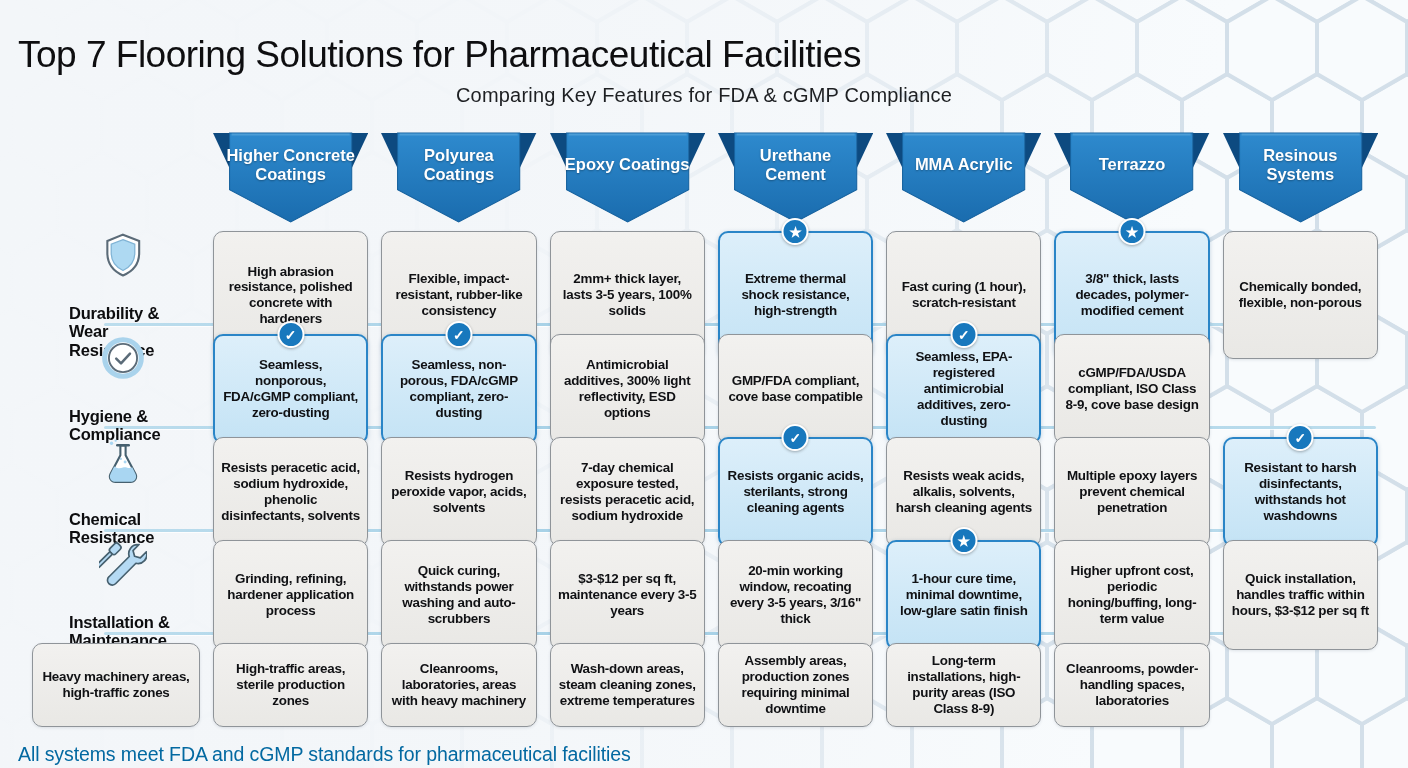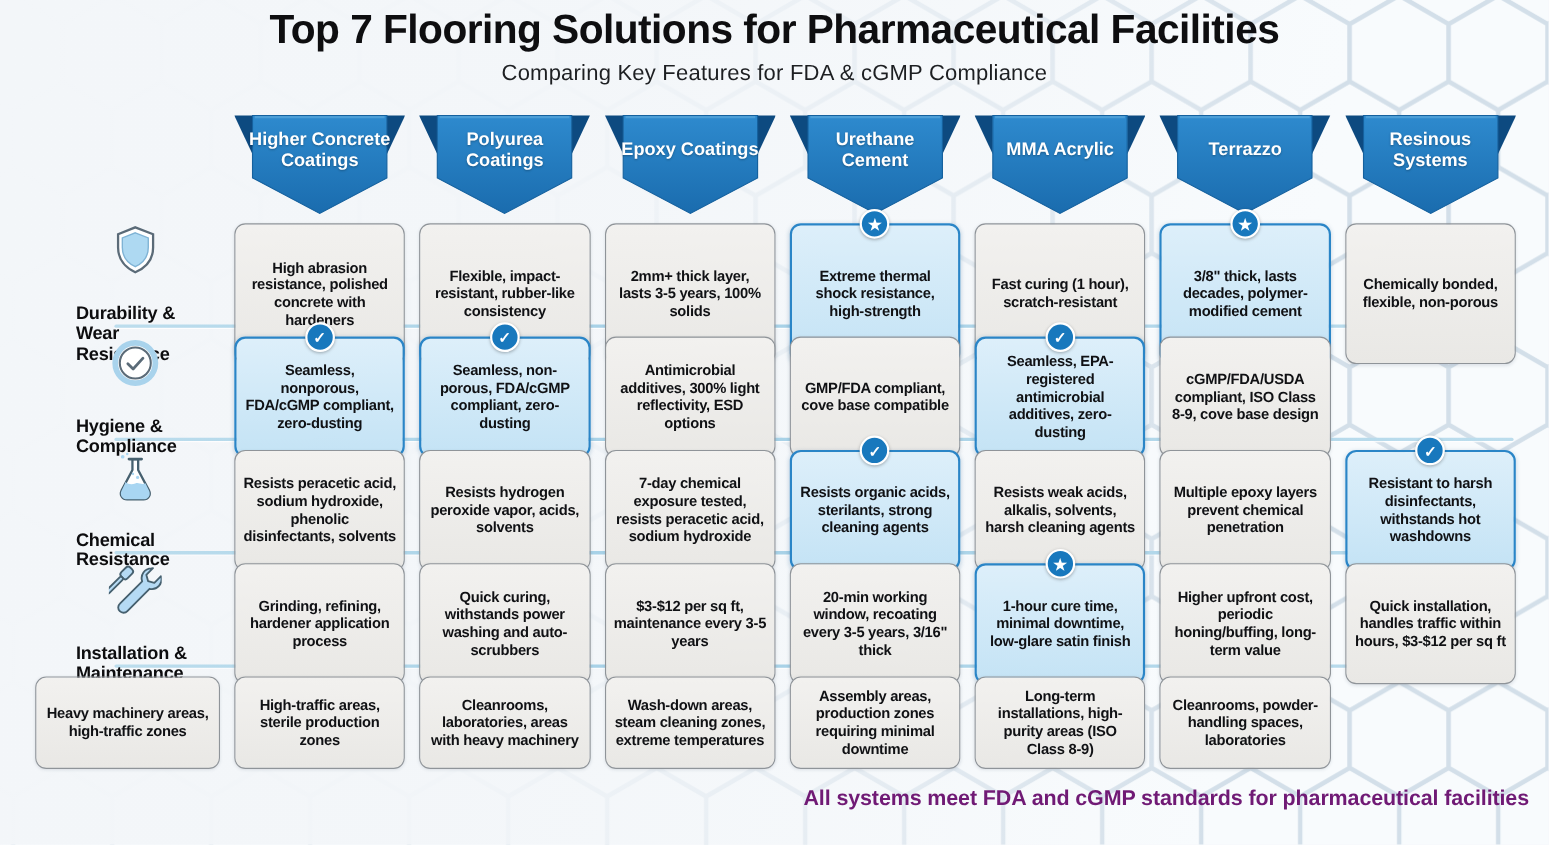--- a/index.html
+++ b/index.html
@@ -3,21 +3,21 @@
 <meta charset="utf-8">
 <style>
   * { margin:0; padding:0; box-sizing:border-box; }
   html,body { width:1408px; height:768px; font-family:"Liberation Sans", sans-serif; }
   .canvas { position:relative; width:1408px; height:768px; background:#f2f5f9; overflow:hidden; }
   .bg-hex { position:absolute; inset:0; z-index:0; }
   .bg-fade { position:absolute; inset:0; z-index:1;
     background:linear-gradient(100deg,#f3f6f9 0%, rgba(243,246,249,.95) 35%, rgba(243,246,249,.55) 60%, rgba(243,246,249,0) 80%); }
   .content { position:relative; z-index:2; width:100%; height:100%; padding:0 18px; }
 
-  h1.title { text-align:center; padding-top:6px; font-size:37px; font-weight:700; color:#0e0e10; letter-spacing:-.5px; }
+  h1.title { padding-top:34px; font-size:37px; font-weight:400; color:#0e0e10; letter-spacing:-.5px; }
   h2.subtitle { text-align:center; font-size:20px; font-weight:400; color:#1d1f22; margin-top:8px; letter-spacing:.2px; }
 
   .grid-row { display:grid; grid-template-columns:168px repeat(7, 1fr); column-gap:13px; padding:0 12px 0 14px; align-items:stretch; }
 
   
   #banner-row { margin-top:24px; height:92px; }
   .banner { position:relative; height:92px; }
   .banner svg { position:absolute; inset:0; width:100%; height:100%; }
   .banner-label { position:absolute; left:8%; right:8%; top:6px; height:56px; display:flex; align-items:center; justify-content:center;
     text-align:center; color:#fff; font-weight:700; font-size:16.5px; line-height:1.18; text-shadow:0 1px 2px rgba(0,0,0,.3); }
@@ -35,21 +35,21 @@
     box-shadow:0 1px 3px rgba(40,60,80,.12); }
   .cell-text { font-size:13.4px; font-weight:700; line-height:1.18; color:#101114; letter-spacing:-.25px; }
   .cell.hl { background:linear-gradient(#ddeffa,#c4e3f5); border:2px solid #2a85c7; box-shadow:0 1px 4px rgba(30,90,140,.25); }
   .badge { position:absolute; top:-15px; left:50%; transform:translateX(-50%); width:27px; height:27px; border-radius:50%;
     background:#1878bd; border:2.5px solid #fff; color:#fff; display:flex; align-items:center; justify-content:center;
     font-size:14px; font-weight:700; box-shadow:0 1px 3px rgba(0,0,0,.3); z-index:3; }
 
   .sep { height:3px; margin:8px 14px 8px 86px; border-radius:2px;
     background:linear-gradient(90deg,#bcdded,#a5d0e6 40%,#bcdded); box-shadow:0 1px 0 rgba(255,255,255,.8); }
 
-  .footer-note { text-align:right; margin-top:16px; font-size:19.5px; font-weight:700; color:#701a75; letter-spacing:-.1px; }
+  .footer-note { text-align:left; margin-top:16px; font-size:19.5px; font-weight:400; color:#0369a1; letter-spacing:-.1px; }
 </style>
 </head>
 <body>
 
 <div class="canvas">
 
   <svg class="bg-hex" width="1408" height="768">
     <defs>
       <pattern id="hexpat" width="90" height="156" patternUnits="userSpaceOnUse" patternTransform="translate(12,-30)">
         <g fill="#f8fbfd" stroke="#d3dfe9" stroke-width="4">

